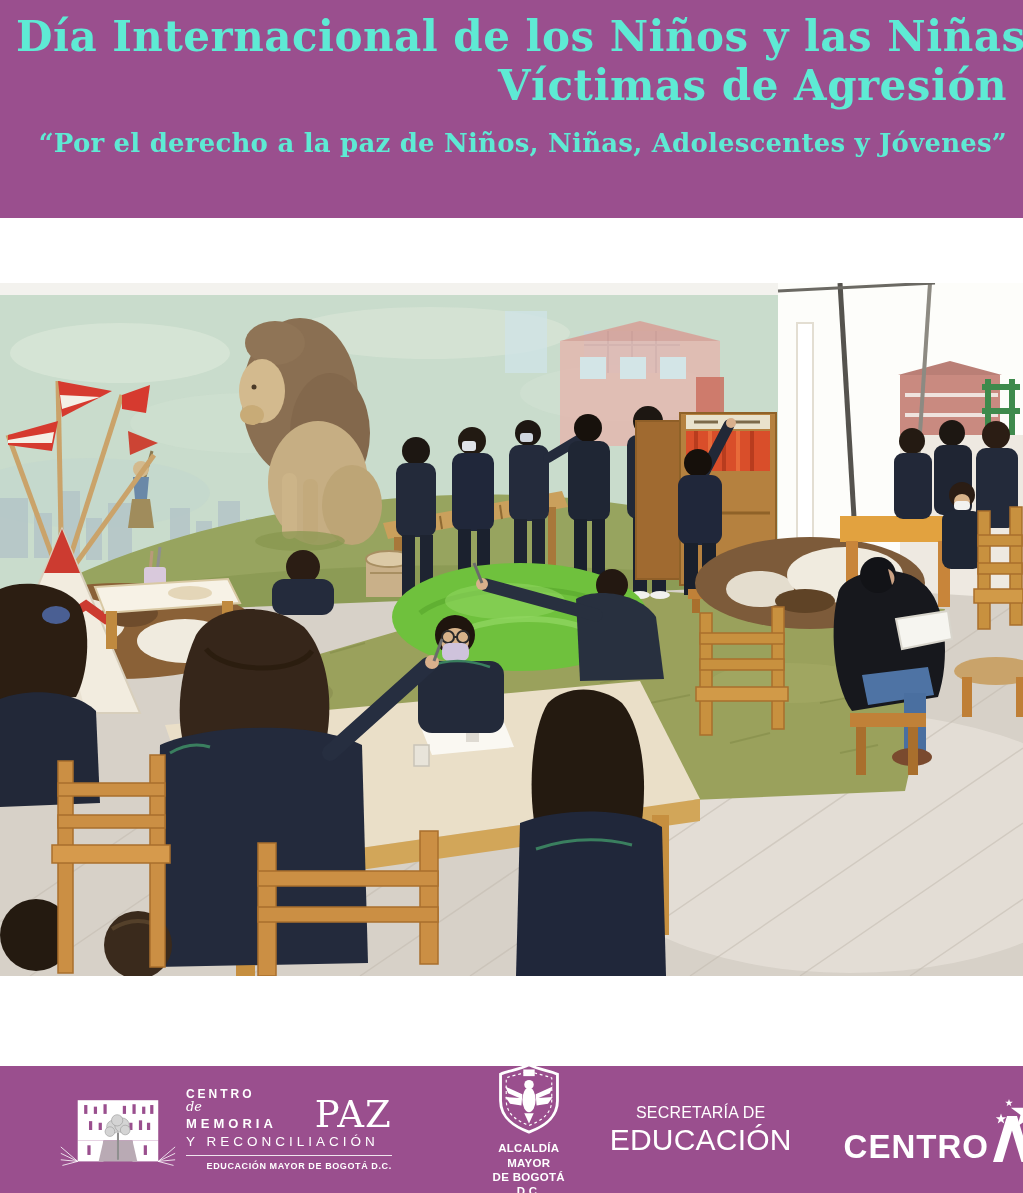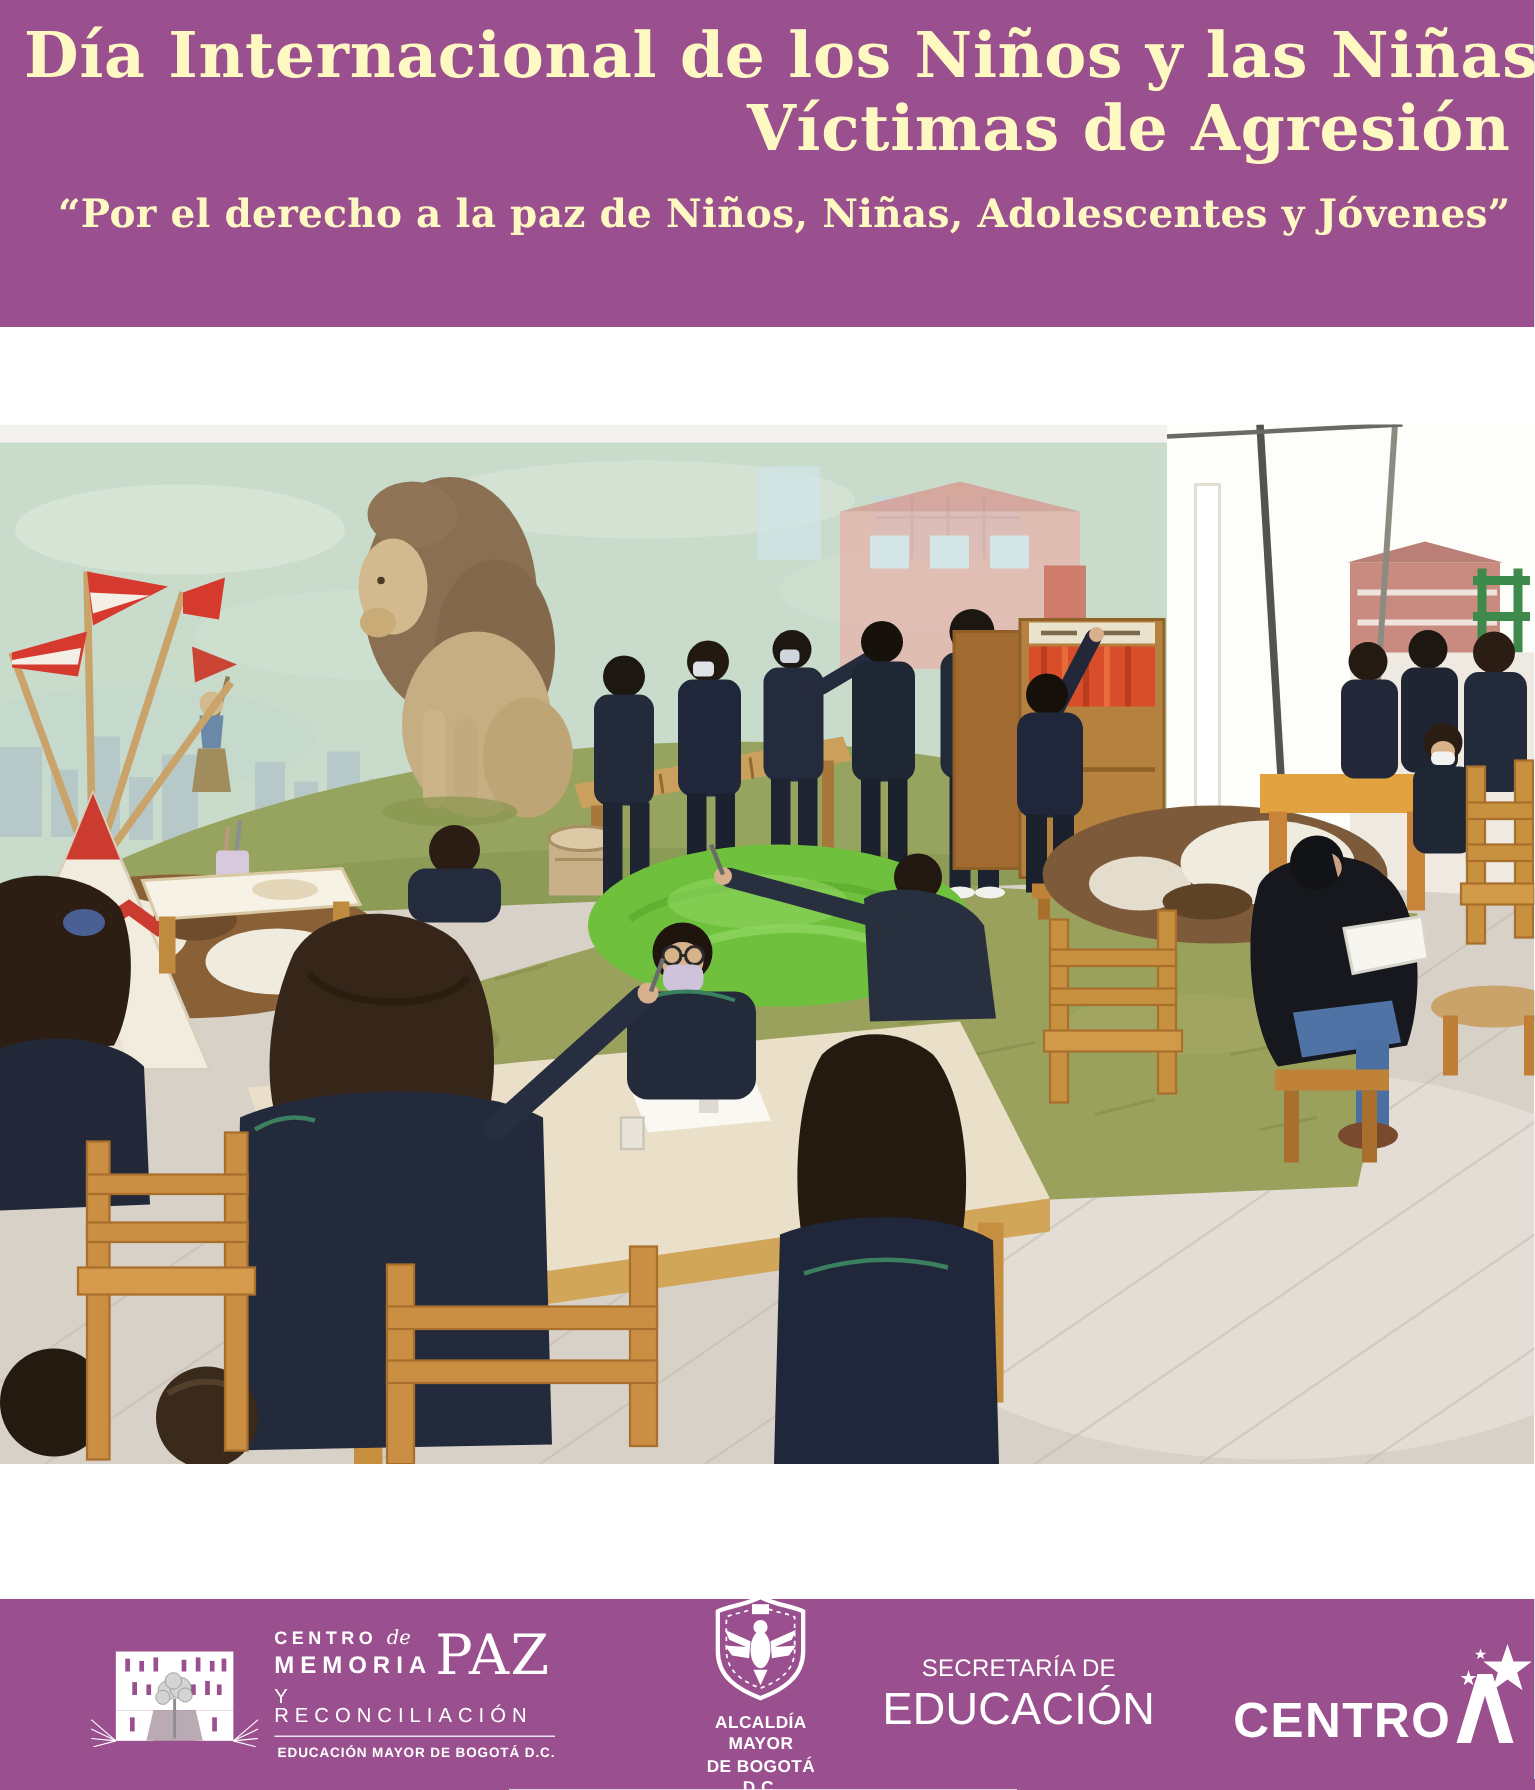--- a/index.html
+++ b/index.html
@@ -2,21 +2,21 @@
 <html><head>
 <meta charset="utf-8">
 <style>
   html,body{margin:0;padding:0;}
   body{
     width:1023px;height:1193px;background:#ffffff;position:relative;overflow:hidden;
     font-family:"Liberation Sans",sans-serif;
   }
   
   .banner{
-    height:218px;background:#9A4F8E;color:#fef9c3;box-sizing:border-box;
+    height:218px;background:#9A4F8E;color:#5eead4;box-sizing:border-box;
     padding:12px 16px 4px 16px;
   }
   .title{
     font-family:"DejaVu Serif",serif;font-weight:700;
     font-size:42px;line-height:1.17;text-align:right;white-space:nowrap;
     letter-spacing:0.5px;
   }
   .subtitle{
     font-family:"DejaVu Serif",serif;font-weight:700;
     font-size:26px;text-align:right;margin-top:18px;white-space:nowrap;
@@ -26,25 +26,25 @@
   .gap1{height:65px;background:#fff;}
   .photo{width:1023px;height:693px;display:block;}
   .gap2{height:90px;background:#fff;}
   
   .footer{
     height:127px;background:#9A4F8E;color:#fff;display:flex;align-items:center;
     box-sizing:border-box;padding:0 26px;
   }
   .memoria{display:flex;align-items:center;margin-left:34px;}
   .mem-text{margin-left:10px;line-height:1;}
-  .mem-top{display:flex;align-items:flex-end;}
+  .mem-top{display:flex;align-items:flex-end;gap:36px;}
   .mem-small{font-size:13px;letter-spacing:3px;font-weight:bold;}
   .mem-small .row1{margin-bottom:4px;font-size:12px;}
   .mem-small .row1 i{font-family:"DejaVu Serif",serif;font-weight:400;text-transform:none;letter-spacing:0;font-size:13px;}
-  .mem-small .row2{font-size:16px;letter-spacing:4px;text-align:right;}
+  .mem-small .row2{font-size:13px;letter-spacing:4px;text-align:right;}
   .mem-paz{font-family:"DejaVu Serif",serif;font-size:37px;font-weight:400;letter-spacing:1px;margin-left:2px;line-height:0.8;}
   .mem-recon{font-size:13.5px;letter-spacing:4px;margin-top:5px;font-weight:400;}
   .mem-rule{height:1.5px;background:rgba(255,255,255,.85);margin-top:6px;}
   .mem-alcaldia{font-size:9px;font-weight:bold;letter-spacing:0.6px;text-align:right;margin-top:6px;}
   .alcaldia{margin-left:96px;text-align:center;}
   .alc-label{font-size:11.5px;font-weight:bold;line-height:1.25;margin-top:3px;letter-spacing:0.3px;}
   .vdiv{width:2px;height:92px;background:rgba(255,255,255,.9);}
   .d1{margin-left:14px;}
   .d2{margin-left:26px;}
   .secretaria{margin-left:26px;text-align:center;line-height:1;}

